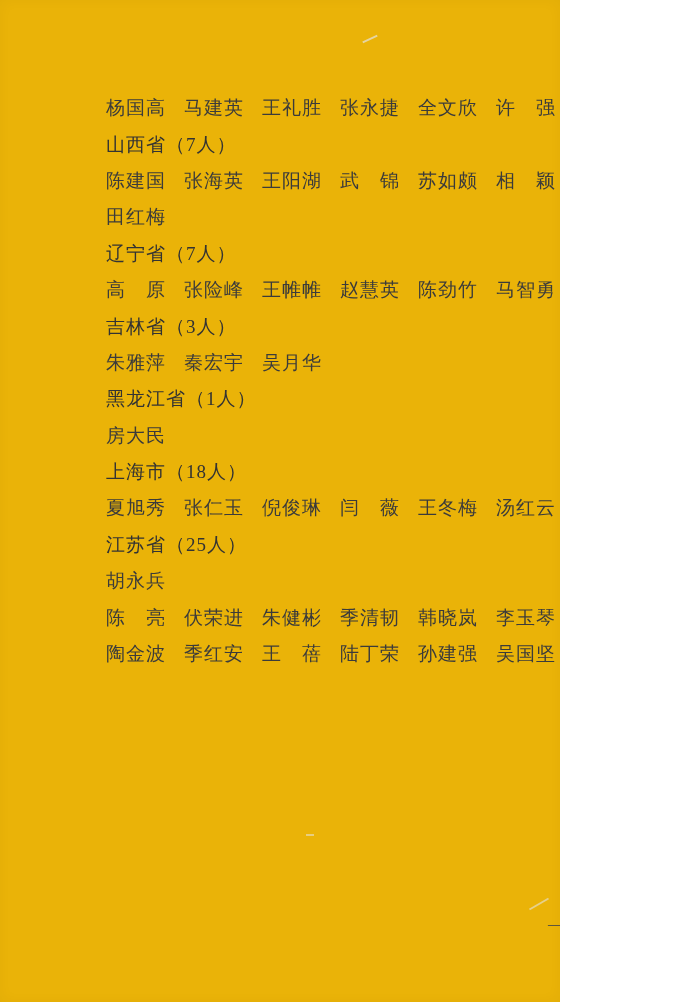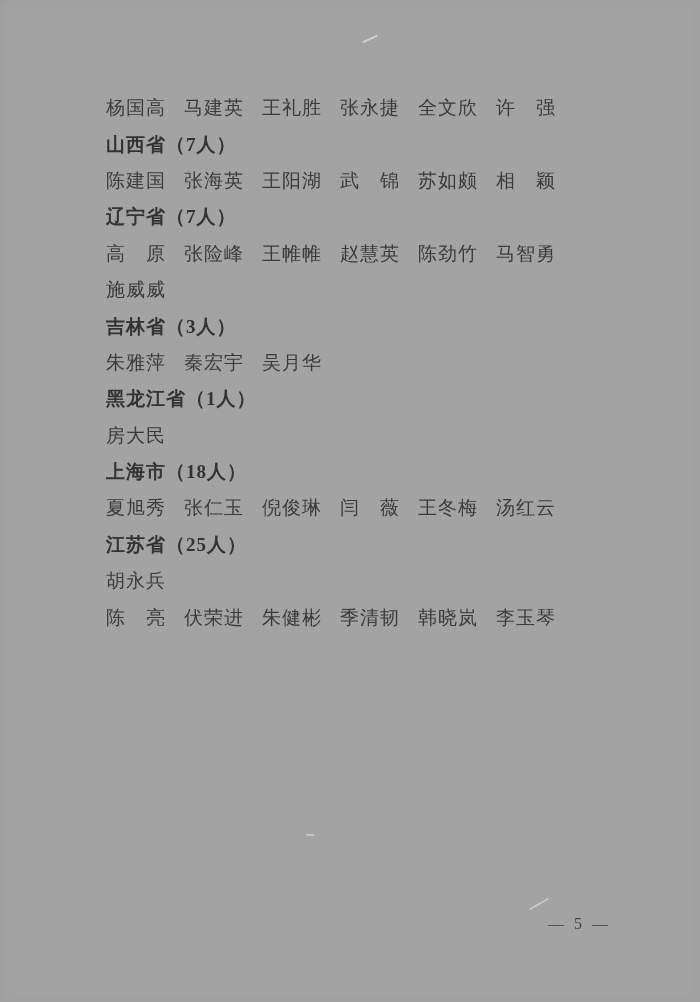--- a/index.html
+++ b/index.html
@@ -2,44 +2,44 @@
 <html><head>
 <meta charset="utf-8">
 <style>
   html, body {
     margin: 0;
     padding: 0;
     background: #ffffff;
   }
   .page {
     position: relative;
-    width: 700px;
+    width: 560px;
     height: 1002px;
-    background: #a3a3a3;
+    background: #eab308;
     overflow: hidden;
     font-family: "Liberation Serif", "DejaVu Serif", serif;
     color: #3b3b3b;
     box-shadow: inset 0 0 14px rgba(0,0,0,0.035);
   }
   .content {
     position: absolute;
     left: 106px;
     top: 90px;
     width: 480px;
   }
   .line {
     height: 36.4px;
     display: flex;
     align-items: center;
     font-size: 19px;
     letter-spacing: 1px;
     white-space: nowrap;
   }
   .line.header {
-    font-weight: bold;
+    font-weight: normal;
     color: #333333;
   }
   .name-row {
     gap: 18px;
   }
   .person {
     white-space: pre;
   }
   .page-number {
     position: absolute;
@@ -95,31 +95,31 @@
       </div>
       <div class="line header">山西省（7人）</div>
       <div class="line name-row">
         <span class="person">陈建国</span>
         <span class="person">张海英</span>
         <span class="person">王阳湖</span>
         <span class="person">武　锦</span>
         <span class="person">苏如颇</span>
         <span class="person">相　颖</span>
       </div>
+      <div class="line name-row">
+        <span class="person">田红梅</span>
+      </div>
       <div class="line header">辽宁省（7人）</div>
       <div class="line name-row">
         <span class="person">高　原</span>
         <span class="person">张险峰</span>
         <span class="person">王帷帷</span>
         <span class="person">赵慧英</span>
         <span class="person">陈劲竹</span>
         <span class="person">马智勇</span>
-      </div>
-      <div class="line name-row">
-        <span class="person">施威威</span>
       </div>
       <div class="line header">吉林省（3人）</div>
       <div class="line name-row">
         <span class="person">朱雅萍</span>
         <span class="person">秦宏宇</span>
         <span class="person">吴月华</span>
       </div>
       <div class="line header">黑龙江省（1人）</div>
       <div class="line name-row">
         <span class="person">房大民</span>
@@ -138,18 +138,26 @@
         <span class="person">胡永兵</span>
       </div>
       <div class="line name-row">
         <span class="person">陈　亮</span>
         <span class="person">伏荣进</span>
         <span class="person">朱健彬</span>
         <span class="person">季清韧</span>
         <span class="person">韩晓岚</span>
         <span class="person">李玉琴</span>
       </div>
+      <div class="line name-row">
+        <span class="person">陶金波</span>
+        <span class="person">季红安</span>
+        <span class="person">王　蓓</span>
+        <span class="person">陆丁荣</span>
+        <span class="person">孙建强</span>
+        <span class="person">吴国坚</span>
+      </div>
     </div>
   <div class="page-number">— 5 —</div>
   <div class="artifact a1"></div>
   <div class="artifact a2"></div>
   <div class="artifact a3"></div>
 </div>
 
 </body></html>

